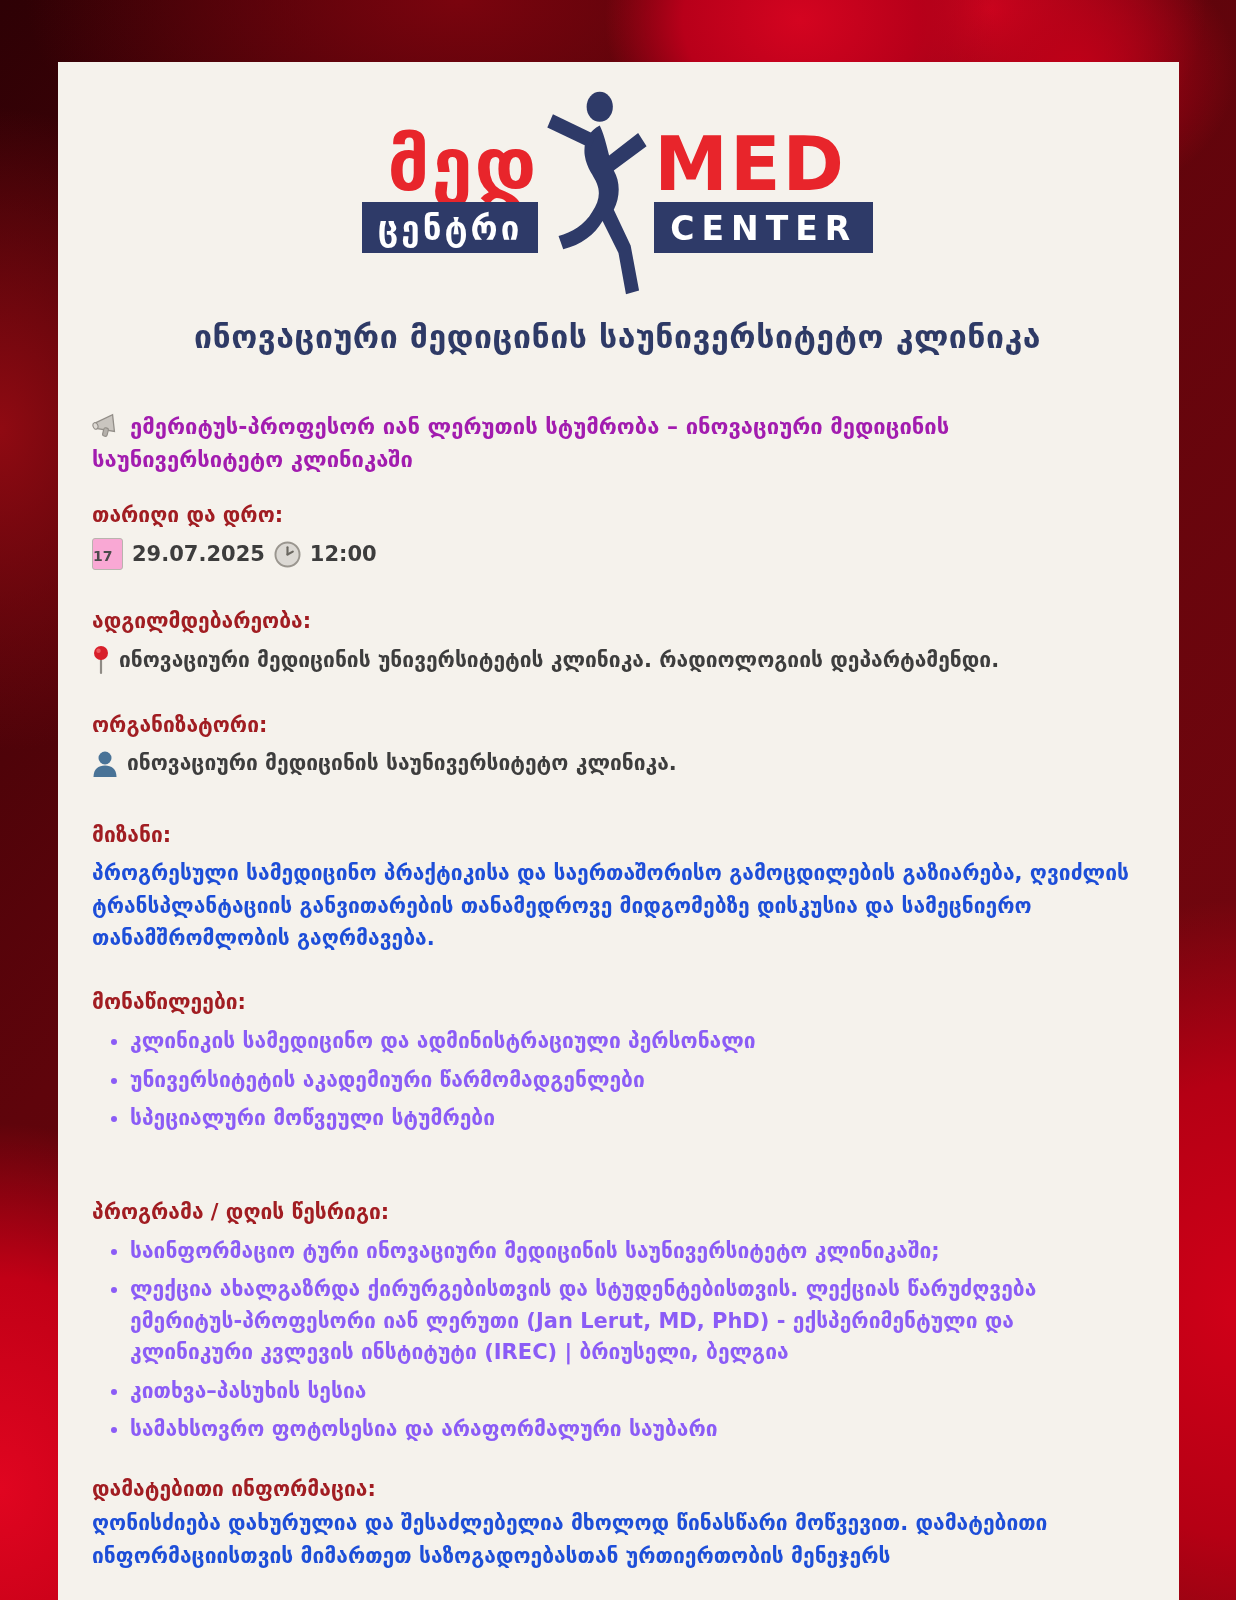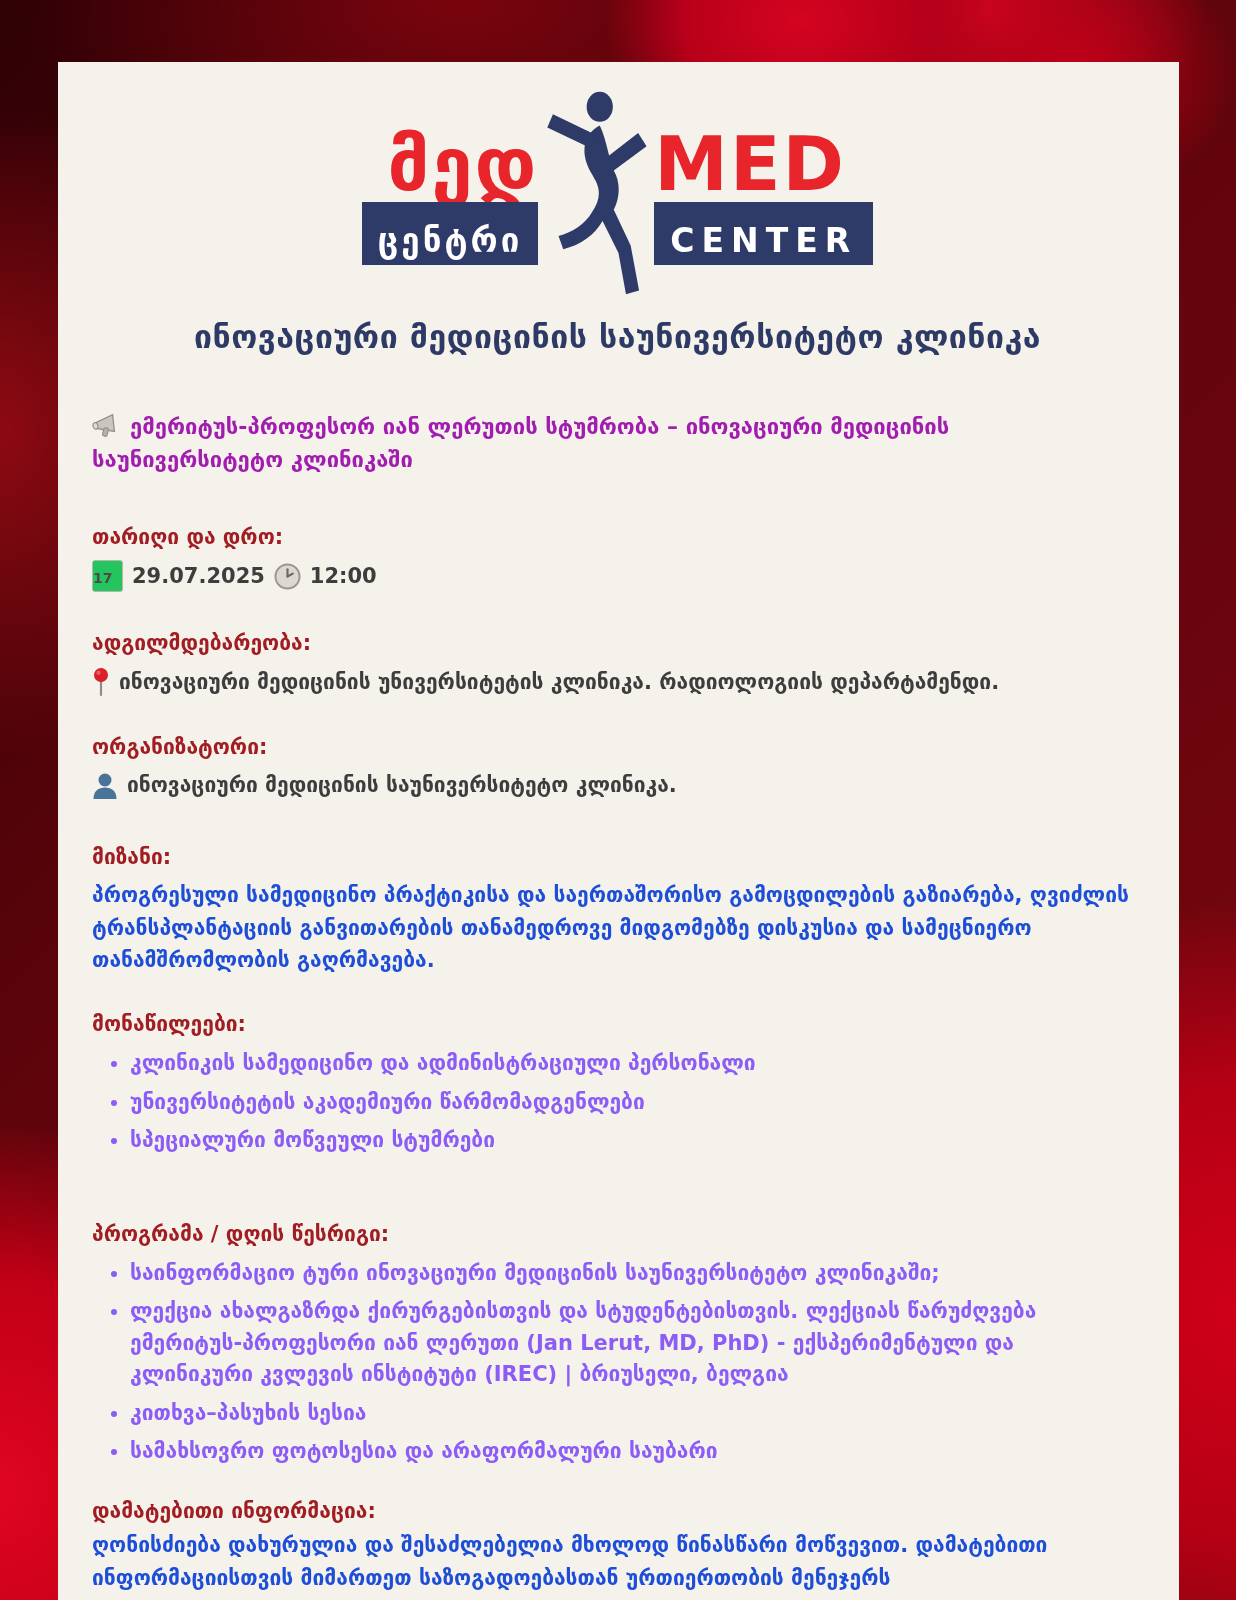--- a/index.html
+++ b/index.html
@@ -35,39 +35,39 @@
   }
   .logo-col{display:flex;flex-direction:column;margin-top:40px;}
   .logo-col.left{align-items:flex-end;}
   .logo-col.right{align-items:flex-start;}
   .logo-word{
     color:#e8252b;font-weight:bold;font-size:74px;line-height:0.92;
     letter-spacing:2px;
   }
   .logo-bar{
     background:#2e3a68;color:#fff;font-weight:bold;font-size:33px;
-    line-height:1.0;padding:22px 16px 8px 16px;margin-top:4px;
+    line-height:1.0;padding:10px 16px 8px 16px;margin-top:4px;
     letter-spacing:3px;
   }
   .logo-bar.en{letter-spacing:7px;}
   .logo-figure{width:128px;height:206px;margin:0 -6px;flex:0 0 auto;z-index:2;}
   
   .page-title{
     text-align:center;color:#2e3a66;font-weight:bold;font-size:32px;
     margin-top:22px;letter-spacing:0.5px;
   }
   
   .announcement{
     margin-top:54px;color:#a21caf;font-weight:bold;font-size:22px;line-height:1.5;
   }
   .announcement .icon{margin-right:8px;vertical-align:-4px;}
   .sec-label{
     color:#a11d22;font-weight:bold;font-size:21px;line-height:1.3;
   }
-  .mt-dt{margin-top:48px;}
+  .mt-dt{margin-top:26px;}
   .mt-loc{margin-top:38px;}
   .mt-org{margin-top:36px;}
   .mt-goal{margin-top:42px;}
   .mt-part{margin-top:34px;}
   .mt-prog{margin-top:64px;}
   .mt-add{margin-top:30px;}
   .body-row{
     margin-top:9px;color:#3d3d3d;font-weight:bold;font-size:21px;line-height:1.5;
     display:flex;align-items:center;gap:9px;
   }
@@ -75,21 +75,21 @@
     margin-top:8px;color:#1d4ed8;font-weight:bold;font-size:21px;line-height:1.55;
   }
   ul.blist{
     margin:10px 0 0 0;padding-left:38px;color:#8b5cf6;
     font-weight:bold;font-size:21px;line-height:1.5;
   }
   ul.blist li{margin-bottom:7px;}
   
   .ico{flex:0 0 auto;display:inline-block;}
   .cal{
-    width:31px;height:32px;background:#22c55e;border:1px solid #b9b4ae;
+    width:31px;height:32px;background:#f9a8d4;border:1px solid #b9b4ae;
     border-radius:3px;position:relative;box-sizing:border-box;overflow:hidden;
   }
   .cal-top{height:9px;background:#b03a36;border-bottom:1px solid #8d2a27;}
   .cal-day{
     text-align:center;font-size:14px;font-weight:bold;color:#4a4a4a;line-height:21px;
   }
 </style>
 
 <div class="card">
 

